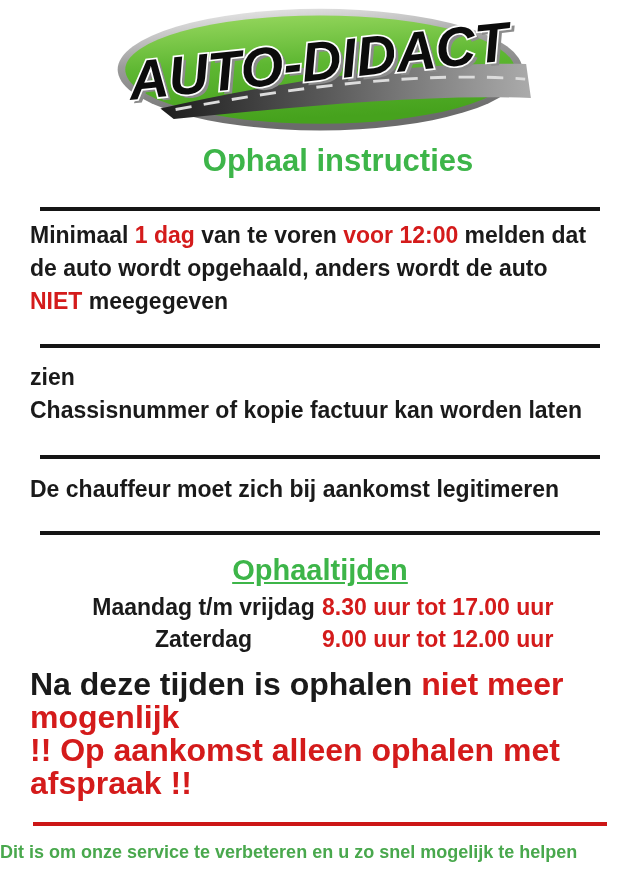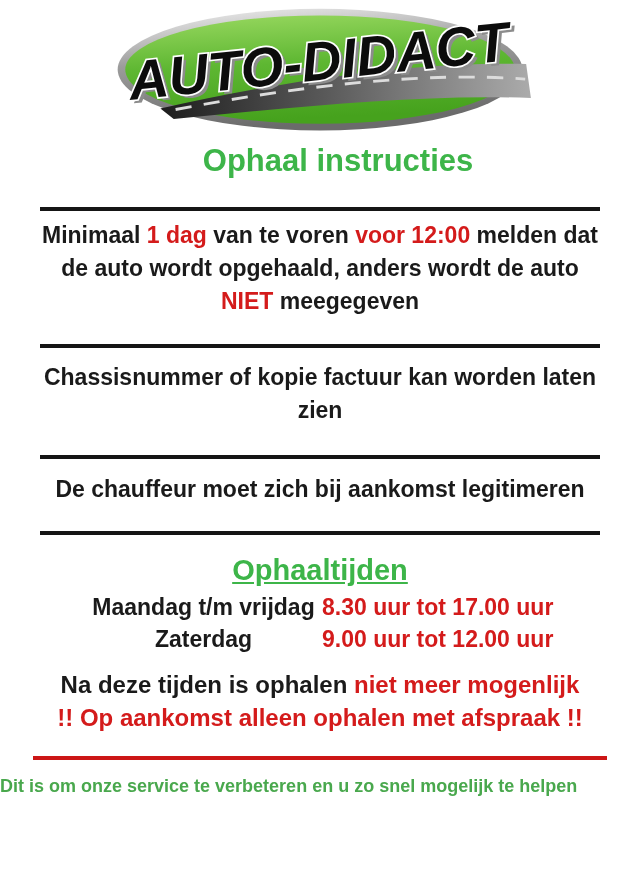--- a/index.html
+++ b/index.html
@@ -33,29 +33,28 @@
   .rule-red {
     border: none;
     border-top: 4px solid var(--rule_red, #cc1616);
     margin: 22px 33px 0;
   }
   .rule1 { margin-top: 28px; }
   .rule2 { margin-top: 26px; }
   .rule3 { margin-top: 28px; }
   .rule4 { margin-top: 25px; }
   .para {
-    text-align: center;
     font-size: 23px;
     line-height: 33px;
     padding: 0 30px;
   }
   .para-notice  { margin-top: 8px; }
   .para-chassis { margin-top: 13px; }
   .para-driver  { margin-top: 14px; }
-  .para-warning { margin-top: 13px; font-size: 24px; }
+  .para-warning { margin-top: 13px; font-size: 32px; }
   .red { color: var(--red, #d41b1b); }
   .hours-title {
     margin: 18px 0 0;
     text-align: center;
     font-size: 29px;
     line-height: 35px;
     color: var(--heading_green, #3db549);
     text-decoration: underline;
   }
   .hours { margin: 3px 0 0 85px; }
@@ -109,22 +108,22 @@
 
   <div class="para para-notice">
       <div><span>Minimaal </span><span class="red">1 dag</span><span> van te voren </span><span class="red">voor 12:00</span><span> melden dat</span></div>
       <div><span>de auto wordt opgehaald, anders wordt de auto</span></div>
       <div><span class="red">NIET</span><span> meegegeven</span></div>
     </div>
 
   <hr class="rule rule2">
 
   <div class="para para-chassis">
+      <div><span>zien</span></div>
       <div><span>Chassisnummer of kopie factuur kan worden laten</span></div>
-      <div><span>zien</span></div>
     </div>
 
   <hr class="rule rule3">
 
   <div class="para para-driver">
       <div><span>De chauffeur moet zich bij aankomst legitimeren</span></div>
     </div>
 
   <hr class="rule rule4">
 

